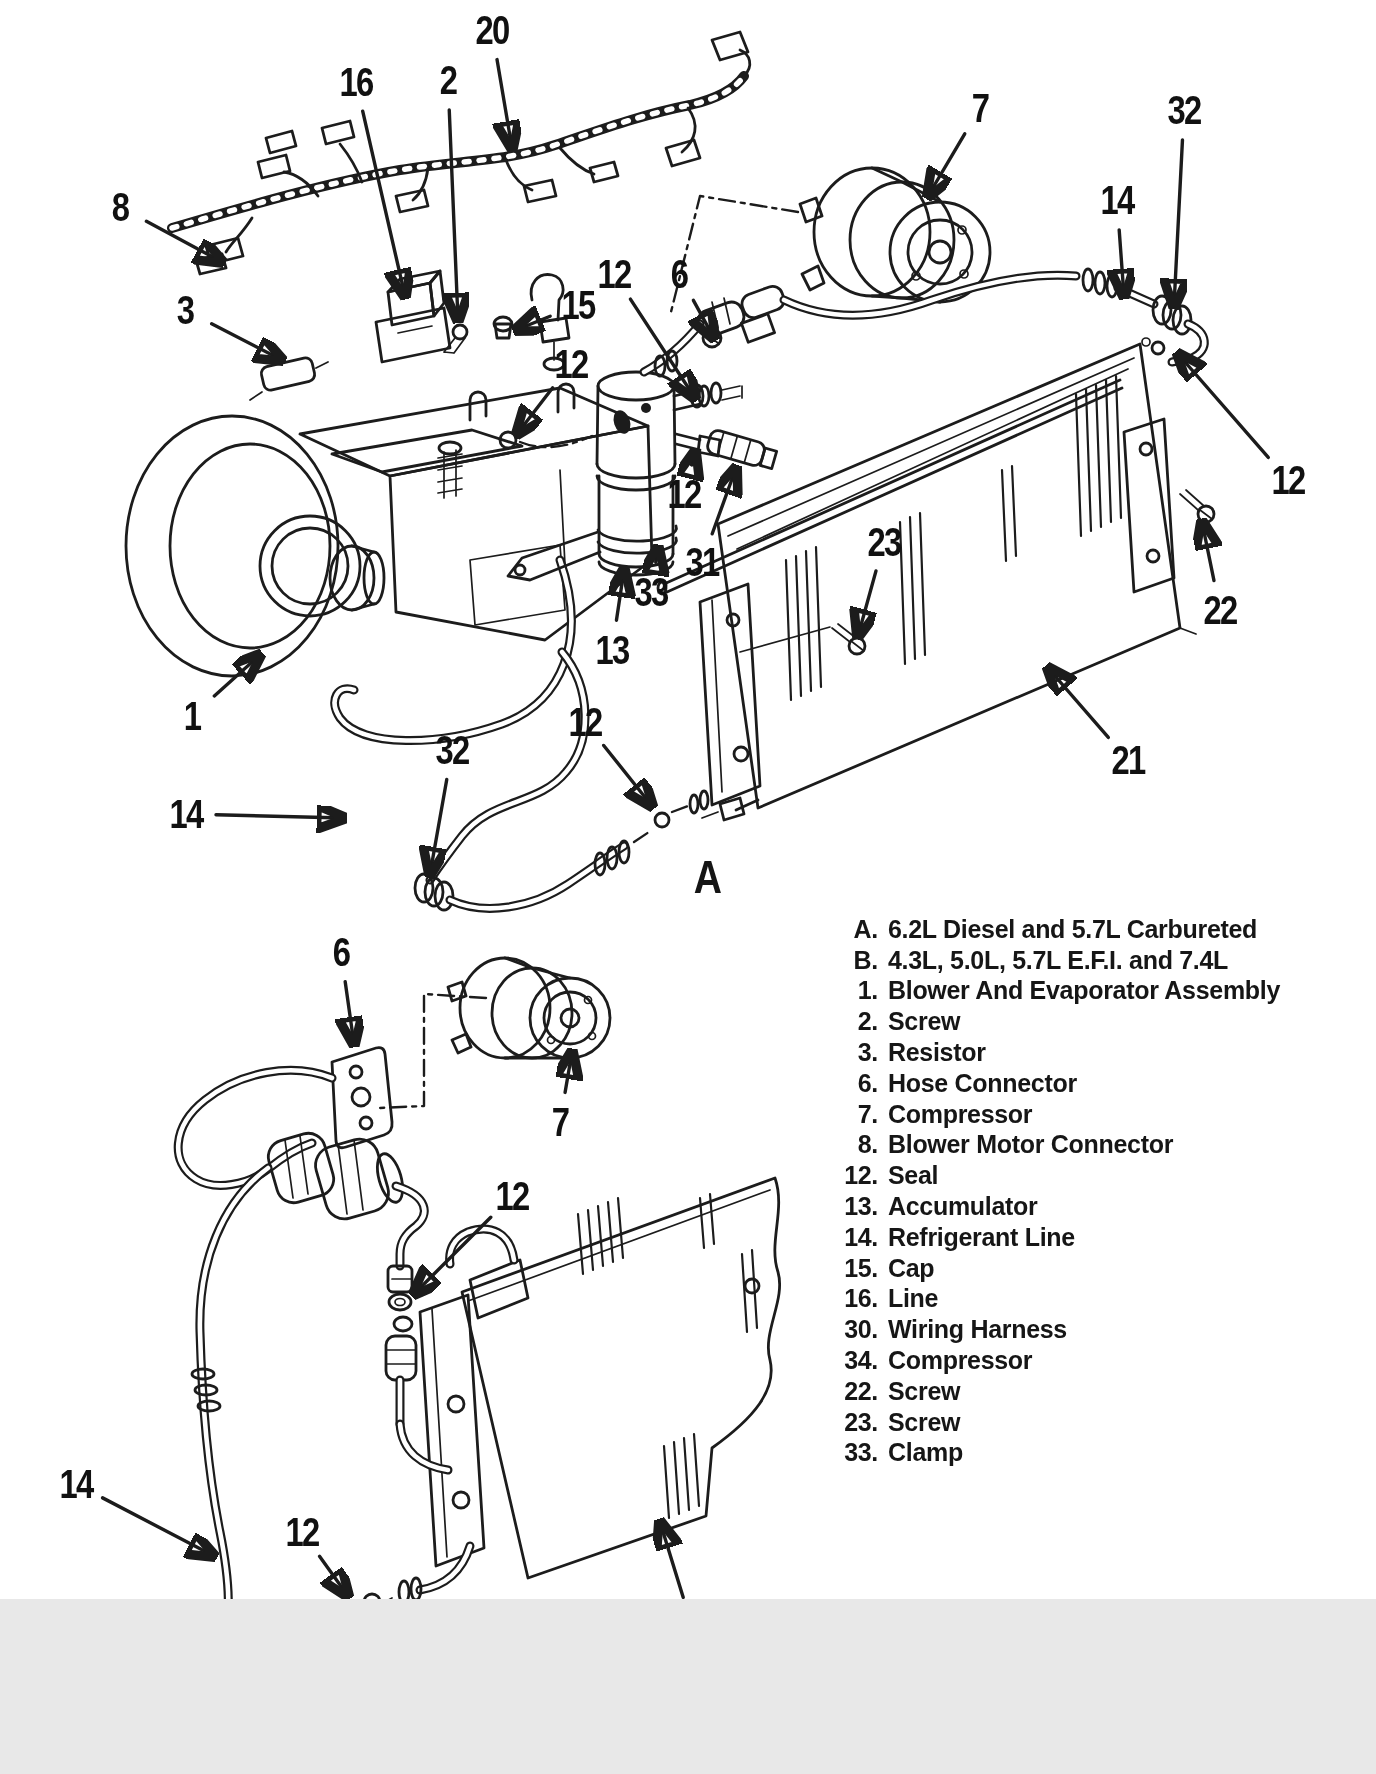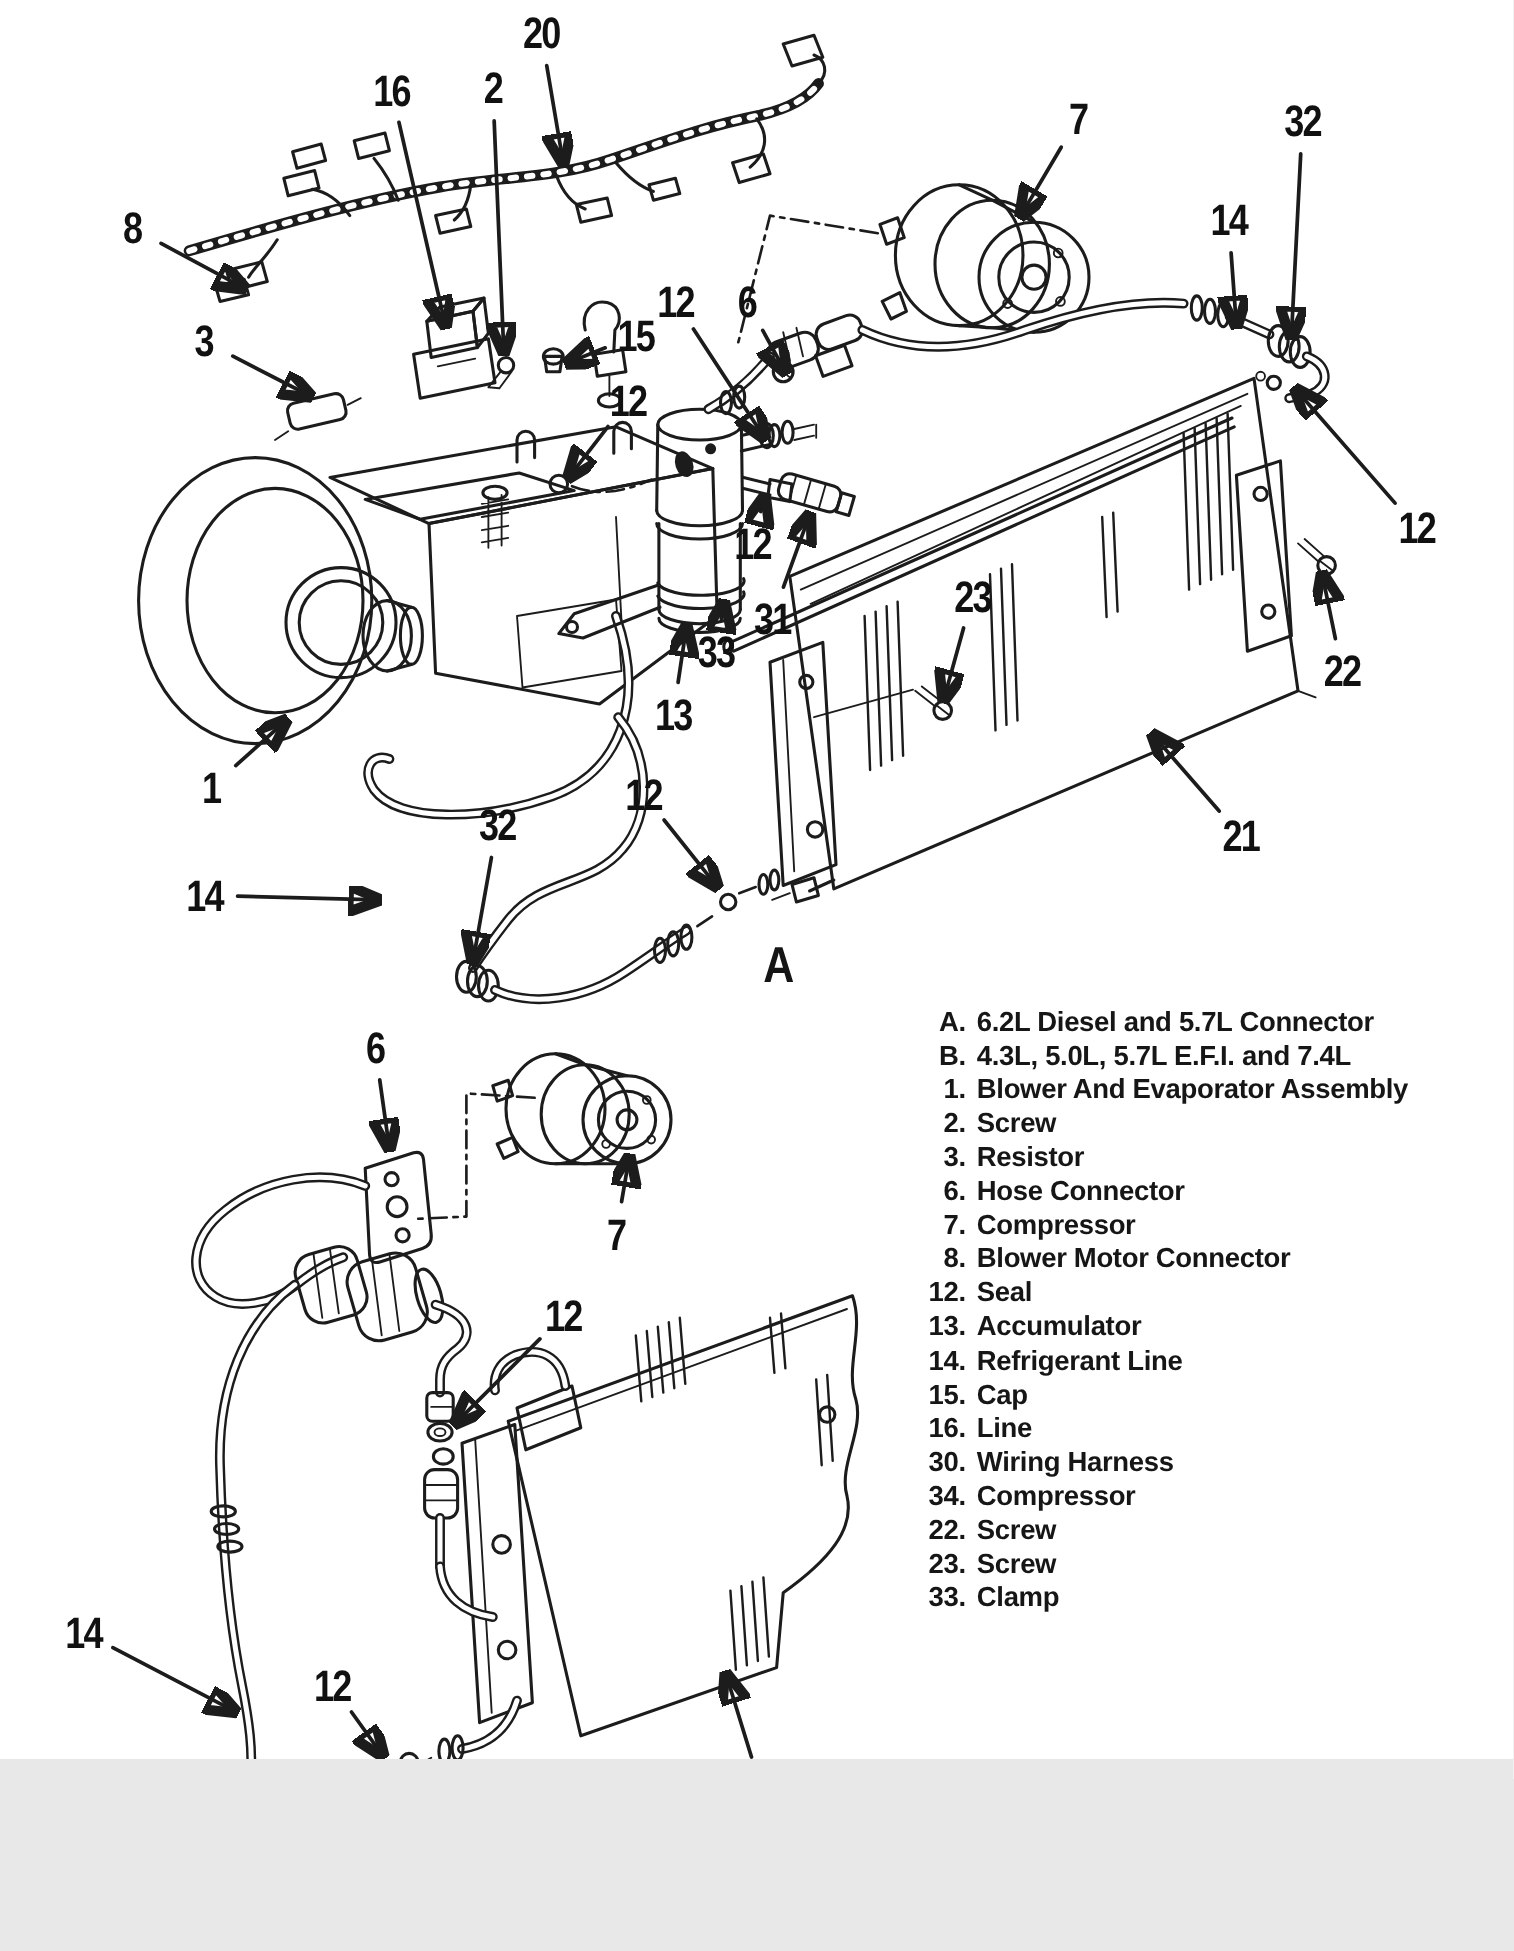--- a/index.html
+++ b/index.html
@@ -445,21 +445,21 @@
         <g>
           <line x1="683.1774245348743" y1="1597.3266297383416" x2="660" y2="1522" class="callout-arrow" marker-end="url(#ah)"></line>
           <text transform="translate(692 1640) scale(0.82 1)" text-anchor="middle" class="callout-num">21</text>
         </g>
       </g>
 </svg>
 
 <div class="legend">
       <div class="legend-row">
         <span class="legend-num">A.</span>
-        <span class="legend-label">6.2L Diesel and 5.7L Connector</span>
+        <span class="legend-label">6.2L Diesel and 5.7L Carbureted</span>
       </div>
       <div class="legend-row">
         <span class="legend-num">B.</span>
         <span class="legend-label">4.3L, 5.0L, 5.7L E.F.I. and 7.4L</span>
       </div>
       <div class="legend-row">
         <span class="legend-num">1.</span>
         <span class="legend-label">Blower And Evaporator Assembly</span>
       </div>
       <div class="legend-row">

